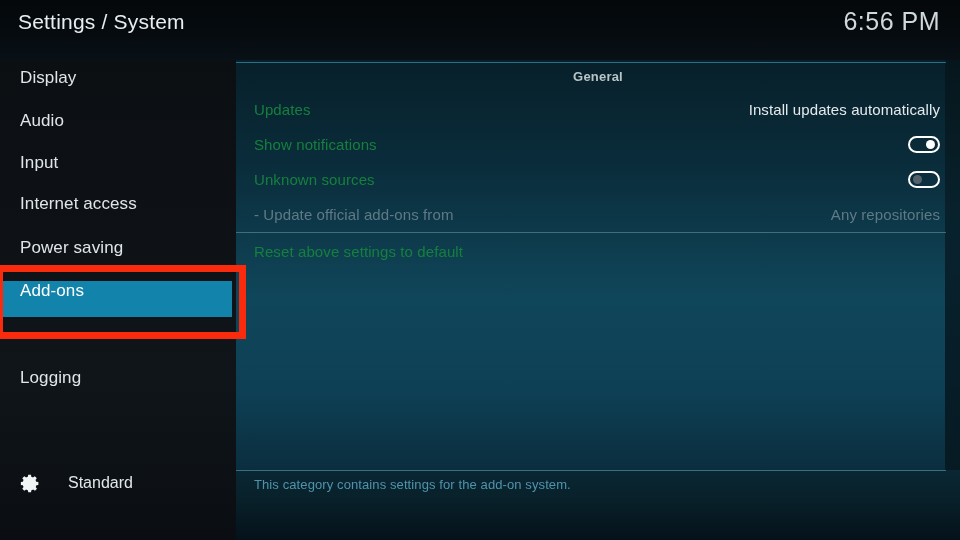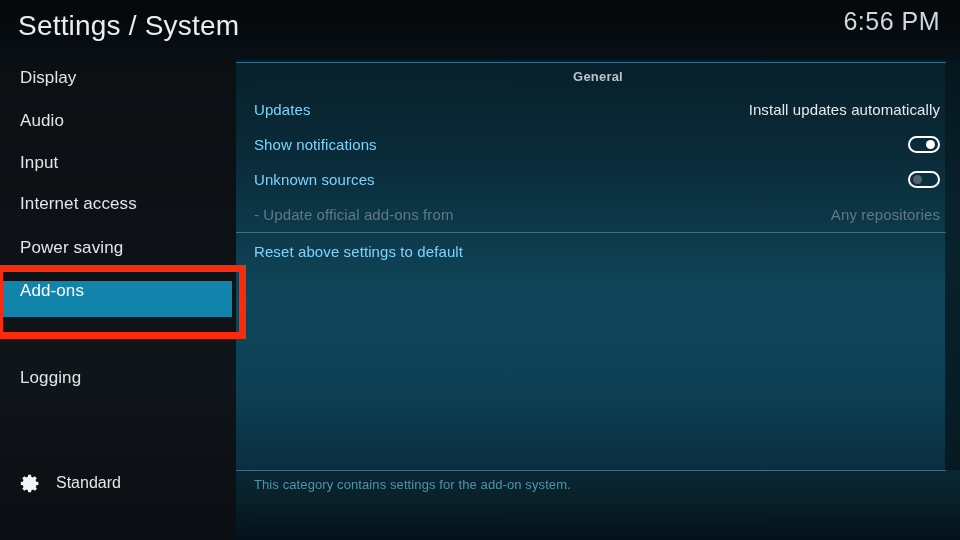--- a/index.html
+++ b/index.html
@@ -48,21 +48,21 @@
     position: absolute;
     left: 236px; top: 470px;
     width: 724px; height: 70px;
     background: linear-gradient(180deg, #0a2734 0%, #082029 45%, #05111a 100%);
   }
 
   
   .header-title {
     position: absolute;
     left: 18px; top: 10px;
-    font-size: 28px;
+    font-size: 21px;
     font-weight: 400;
     color: #e9edef;
     letter-spacing: 0.2px;
   }
   .header-clock {
     position: absolute;
     right: 20px; top: 7px;
     font-size: 25px;
     font-weight: 300;
     color: #cfd8dc;
@@ -92,20 +92,21 @@
     color: #ffffff;
   }
 
   
   .profile {
     position: absolute;
     left: 20px; top: 470px;
     display: flex;
     align-items: center;
     height: 26px;
+    gap: 12px;
   }
   .profile-label {
     margin-left: 15px;
     font-size: 16px;
     color: #e2e8ea;
   }
   .gear {
     width: 21px; height: 21px;
     display: block;
   }
@@ -140,21 +141,21 @@
     left: 0;
     width: 724px;
     height: 32px;
     display: flex;
     align-items: center;
   }
   .srow .lbl {
     position: absolute;
     left: 18px;
     font-size: 15px;
-    color: #7dd3fc;
+    color: #15803d;
     letter-spacing: 0.1px;
     white-space: nowrap;
   }
   .srow .val {
     position: absolute;
     right: 20px;
     font-size: 15px;
     color: #e4eaec;
     letter-spacing: 0.1px;
     white-space: nowrap;

